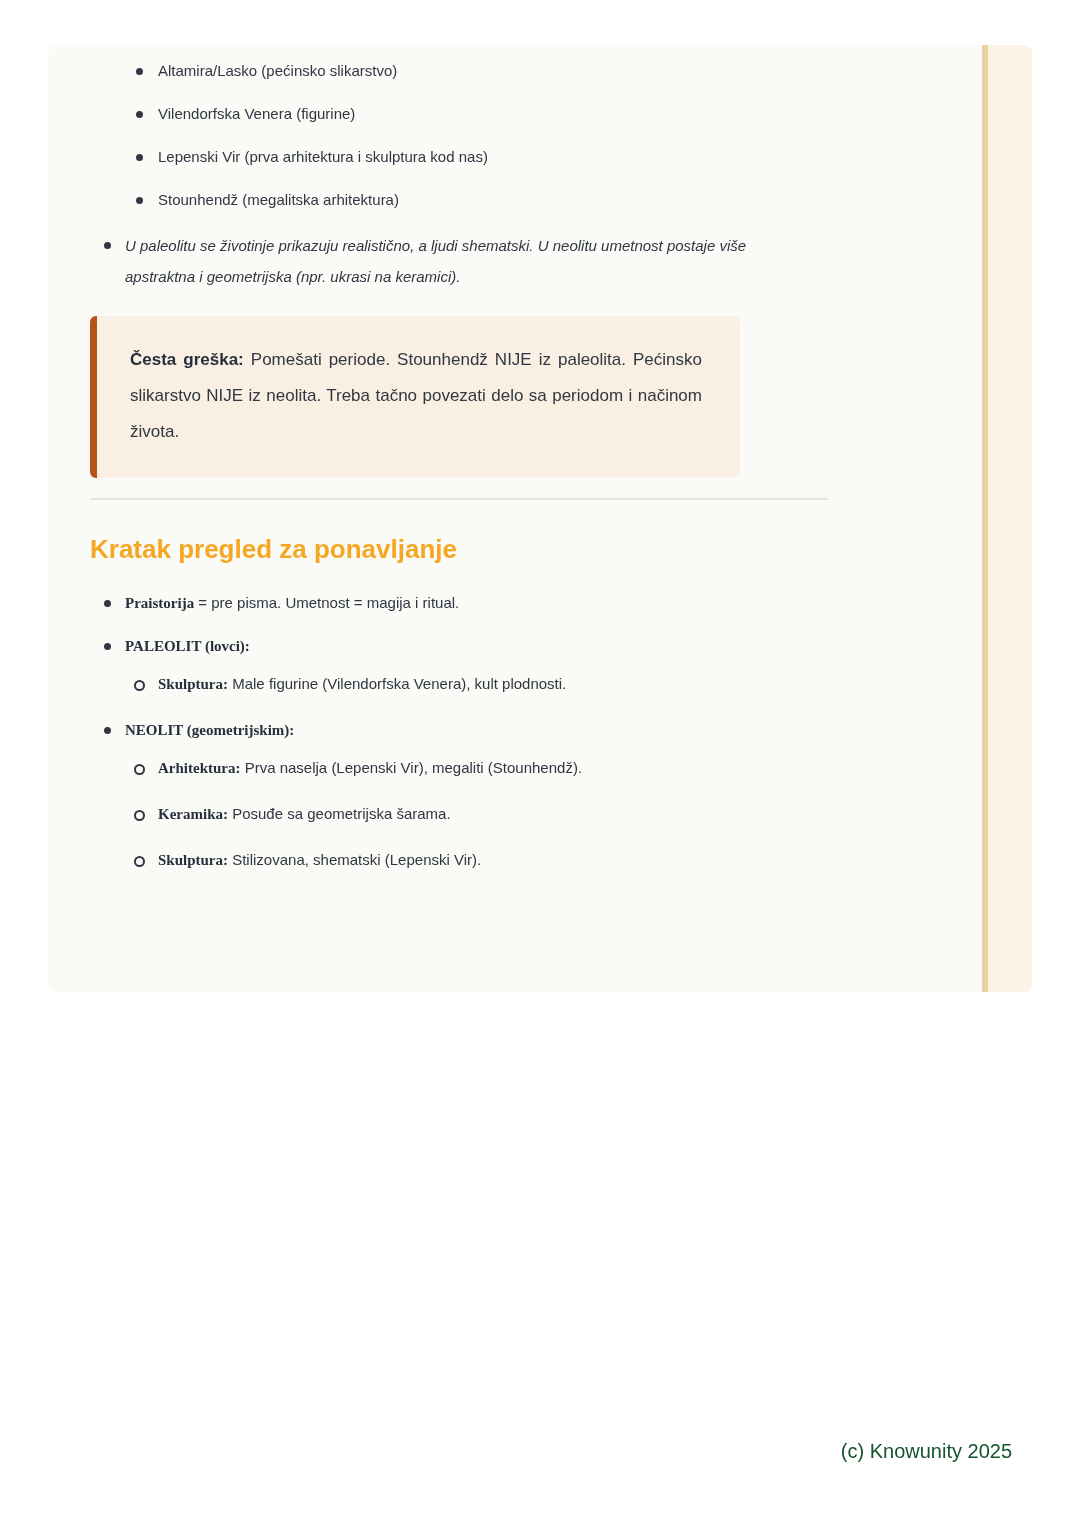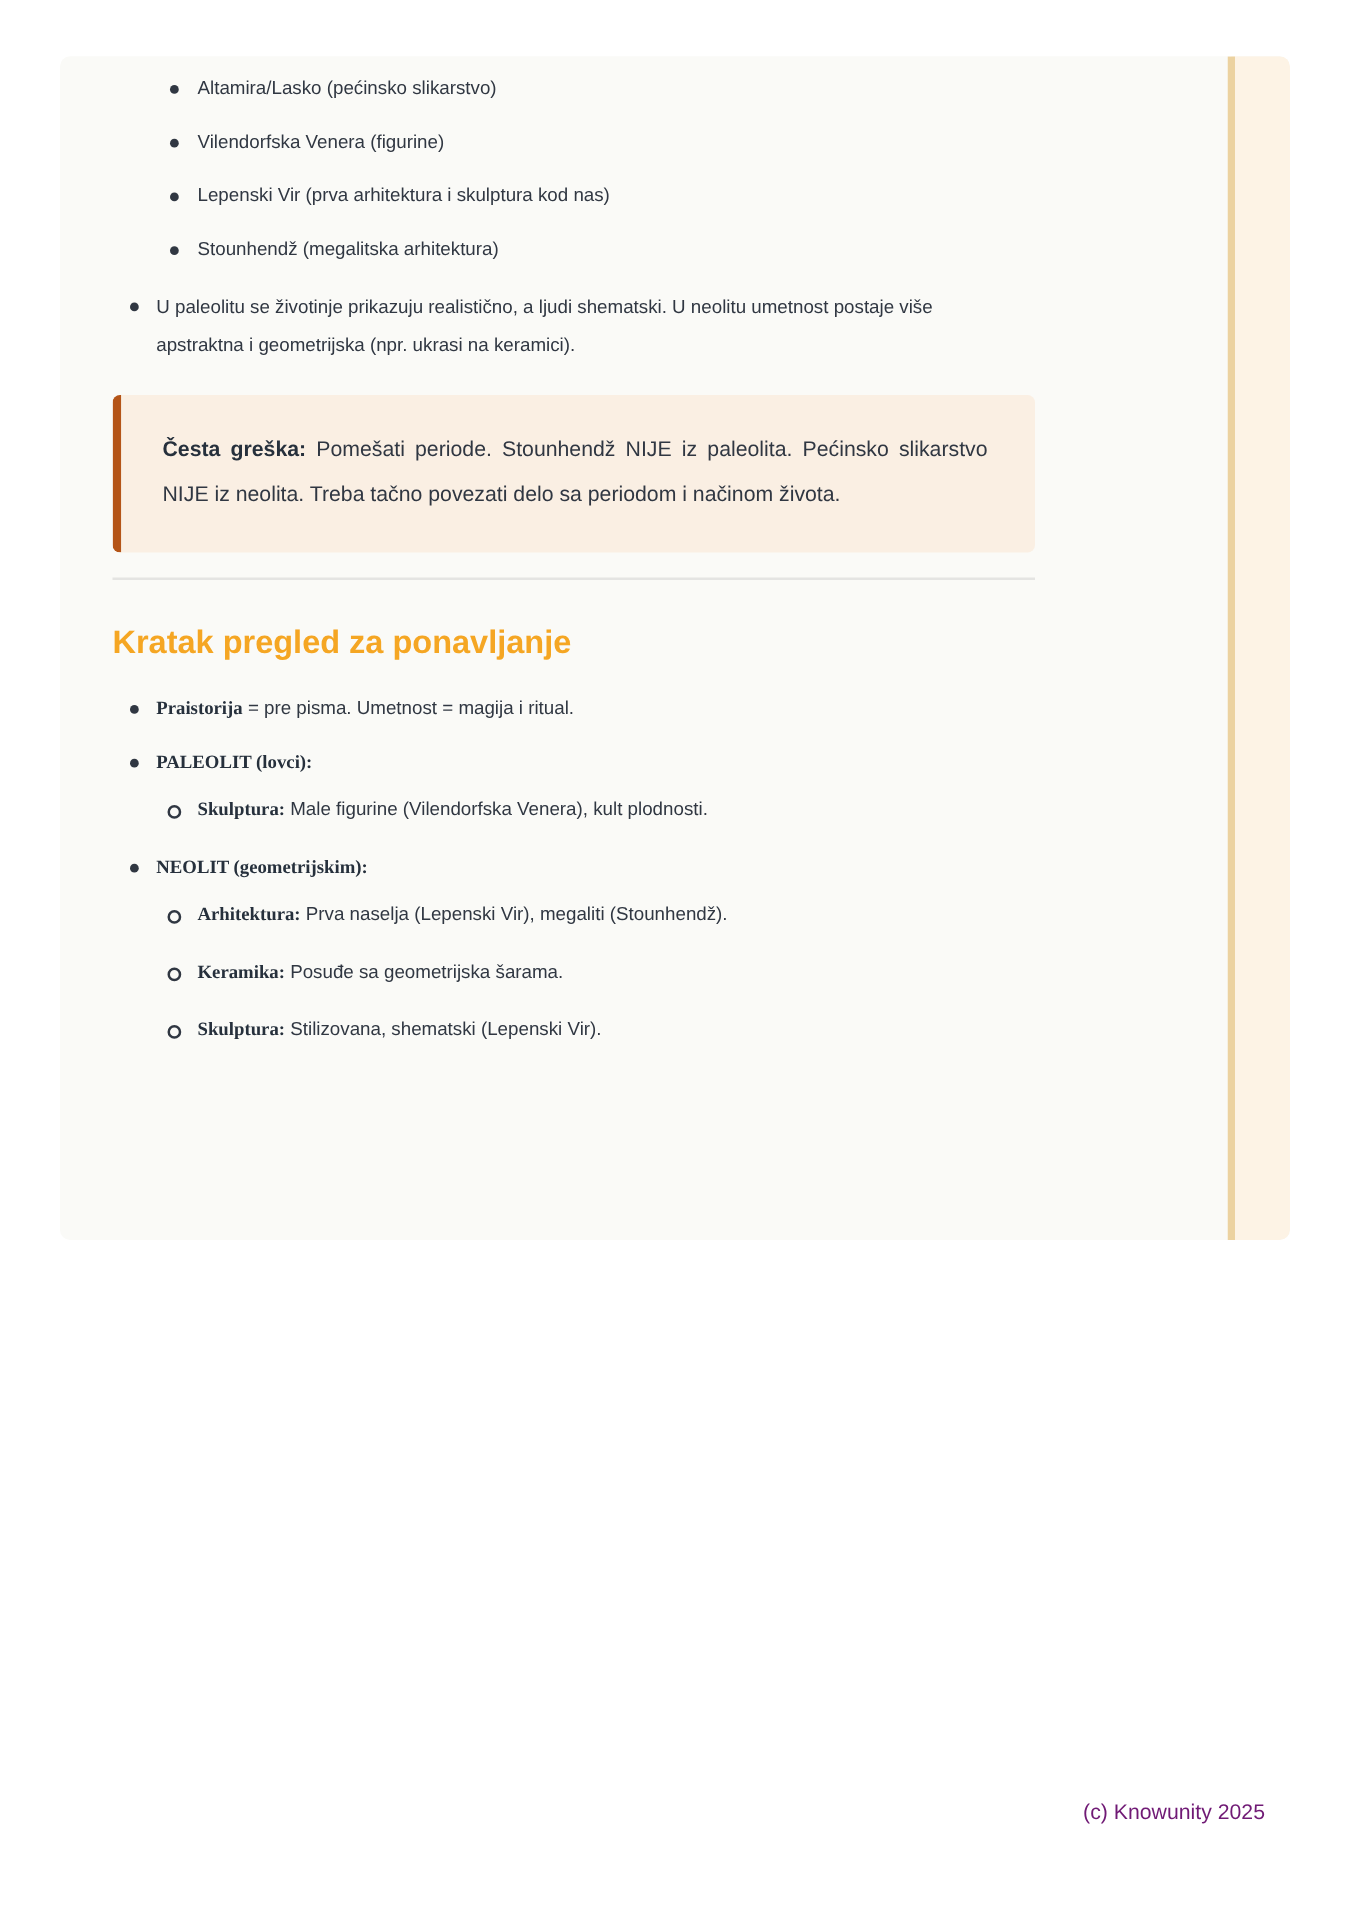--- a/index.html
+++ b/index.html
@@ -43,34 +43,34 @@
   
   .works-list li { padding-left: 68px; margin-bottom: 17px; }
   .works-list li::before {
     content: "";
     position: absolute; left: 46px; top: 10px;
     width: 7px; height: 7px; border-radius: 50%;
     background: #303742;
   }
 
   
-  .top-list li { padding-left: 35px; margin-bottom: 17px; max-width: 720px; }
+  .top-list li { padding-left: 35px; margin-bottom: 17px; max-width: 720px; font-style: italic; }
   .top-list li::before {
     content: "";
     position: absolute; left: 14px; top: 10px;
     width: 7px; height: 7px; border-radius: 50%;
     background: #303742;
   }
   .note-item { margin-top: 14px; line-height: 31px; }
   .note-item::before { top: 12px !important; }
 
   
   .callout {
     margin-top: 24px;
-    width: 738px;
+    width: 650px;
     background: #faefe3;
     border-left: 7px solid #b45417;
     border-radius: 6px;
     padding: 26px 38px 28px 33px;
   }
   .callout p {
     font-size: 17px; line-height: 36px;
     text-align: justify;
   }
   .callout strong { font-weight: 700; color: #26303c; }
@@ -107,22 +107,22 @@
     width: 7px; height: 7px; border-radius: 50%;
     background: transparent;
     border: 2px solid #303742;
   }
   .b { font-weight: 700; color: #26303c; font-family: Liberation Serif, serif; }
 
   
   .footer {
     position: absolute;
     right: 68px; top: 1440px;
-    font-size: 17px;
-    color: #701a75;
+    font-size: 20px;
+    color: #14532d;
   }
 </style>
 </head>
 <body>
 
 <div class="page">
 
   <div class="card">
     <div class="card-content">
 

